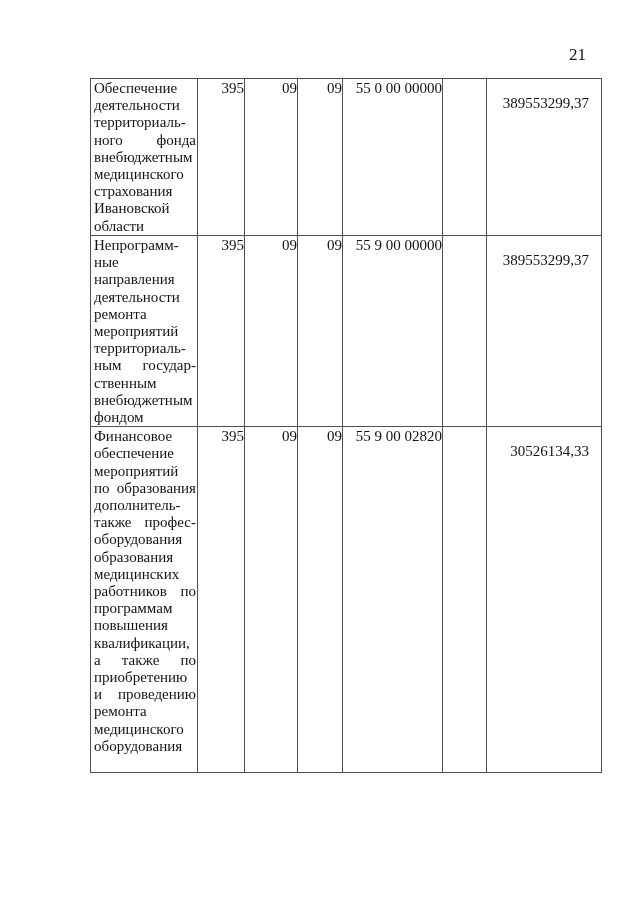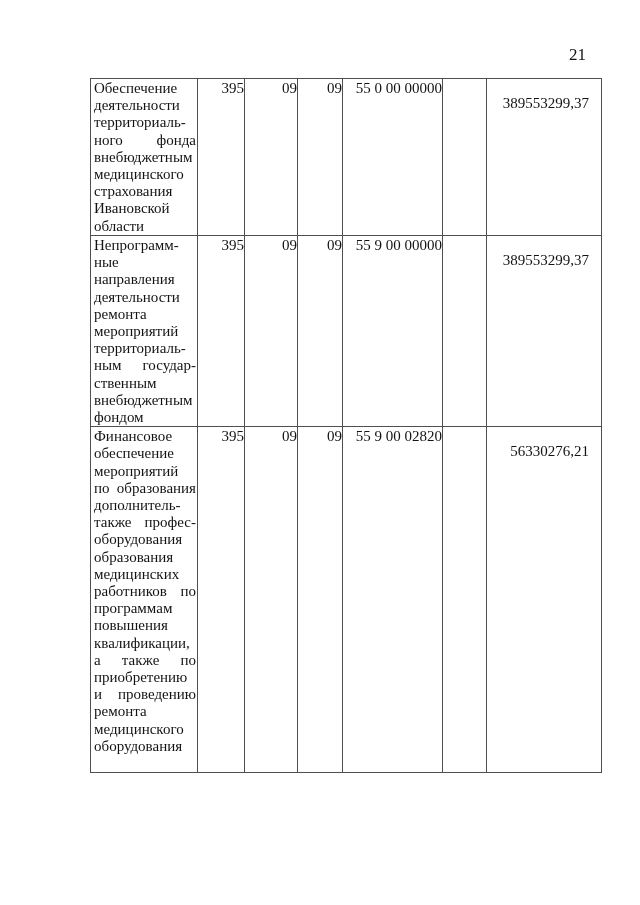--- a/index.html
+++ b/index.html
@@ -142,17 +142,17 @@
         <div class="name-line">и проведению</div>
         <div class="name-line">ремонта</div>
         <div class="name-line">медицинского</div>
         <div class="name-line">оборудования</div>
       </td>
       <td class="num-cell">395</td>
       <td class="num-cell">09</td>
       <td class="num-cell">09</td>
       <td class="num-cell">55 9 00 02820</td>
       <td class="num-cell"></td>
-      <td class="amount-cell">56330276,21</td>
+      <td class="amount-cell">30526134,33</td>
     </tr>
 
   </tbody>
 </table>
 
 </body></html>

